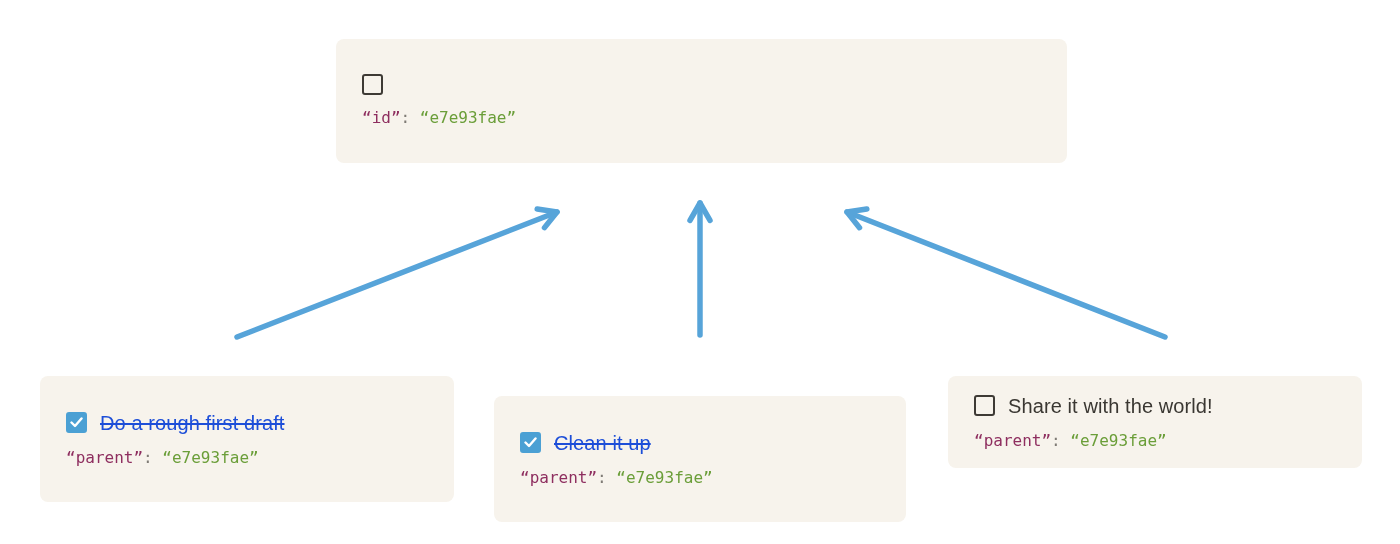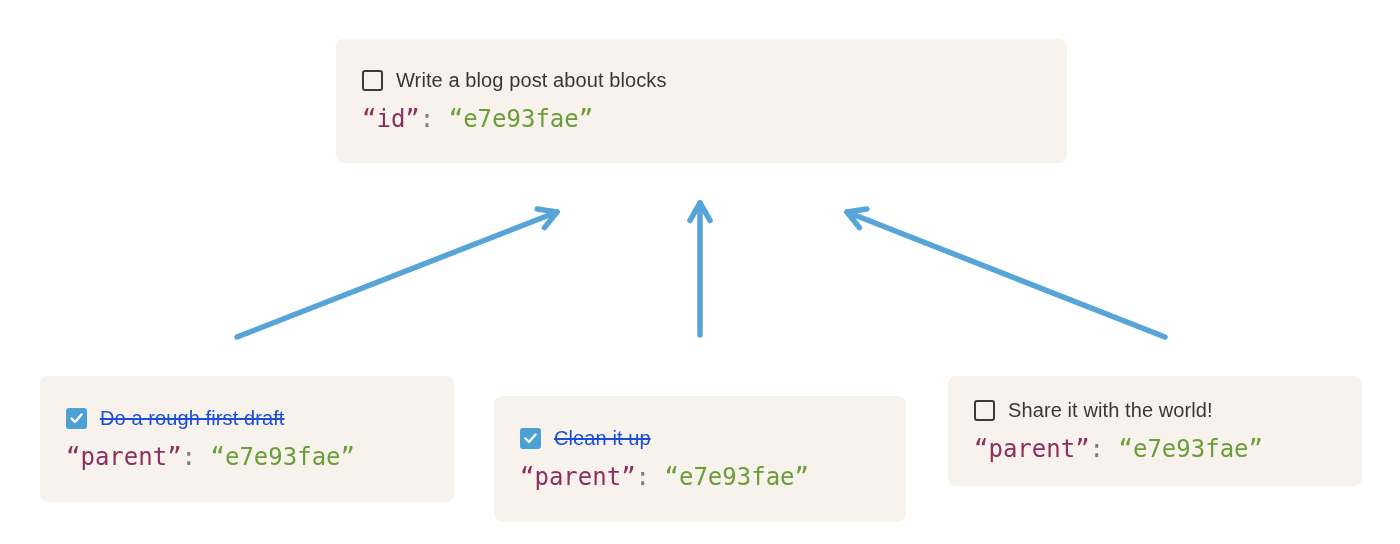--- a/index.html
+++ b/index.html
@@ -22,21 +22,21 @@
     display: flex;
     flex-direction: column;
     justify-content: center;
     gap: 13px;
     padding: 0 26px;
     box-sizing: border-box;
   }
   .card.parent-card   { left: 336px; top: 39px;  width: 731px; height: 124px; }
   .card.child-card-1  { left: 40px;  top: 376px; width: 414px; height: 126px; }
   .card.child-card-2  { left: 494px; top: 396px; width: 412px; height: 126px; }
-  .card.child-card-3  { left: 948px; top: 376px; width: 414px; height: 110px; }
+  .card.child-card-3  { left: 948px; top: 376px; width: 414px; height: 92px; }
 
   .task-row {
     display: flex;
     align-items: center;
     gap: 13px;
   }
   .checkbox {
     width: 21px;
     height: 21px;
     box-sizing: border-box;
@@ -63,21 +63,21 @@
     letter-spacing: 0.1px;
   }
   .card.checked .task-label {
     color: #1d4ed8;
     text-decoration: line-through;
     text-decoration-thickness: 1.5px;
   }
 
   .code-row {
     font-family: "DejaVu Sans Mono", monospace;
-    font-size: 24px;
+    font-size: 16px;
     line-height: 1.2;
     white-space: pre;
   }
   .code-key   { color: #8e2e5f; }
   .code-sep   { color: #7f7b75; }
   .code-value { color: #6b9e39; }
 
   .arrows {
     position: absolute;
     left: 0;
@@ -88,21 +88,20 @@
 </head>
 <body>
 
 <div class="canvas">
 
   <section class="card parent-card">
     <div class="task-row">
       <span class="checkbox">
         
       </span>
-      <span class="task-label">Write a blog post about blocks</span>
     </div>
     <div class="code-row"><span class="code-key">“id”</span><span class="code-sep">: </span><span class="code-value">“e7e93fae”</span></div>
   </section>
 
   <section class="card child-card-1 checked">
     <div class="task-row">
       <span class="checkbox">
         <svg width="13" height="11" viewBox="0 0 13 11">
             <polyline points="1.5,5.5 5,9 11.5,1.5" fill="none" stroke="#ffffff" stroke-width="2.4" stroke-linecap="round" stroke-linejoin="round"></polyline>
           </svg>

